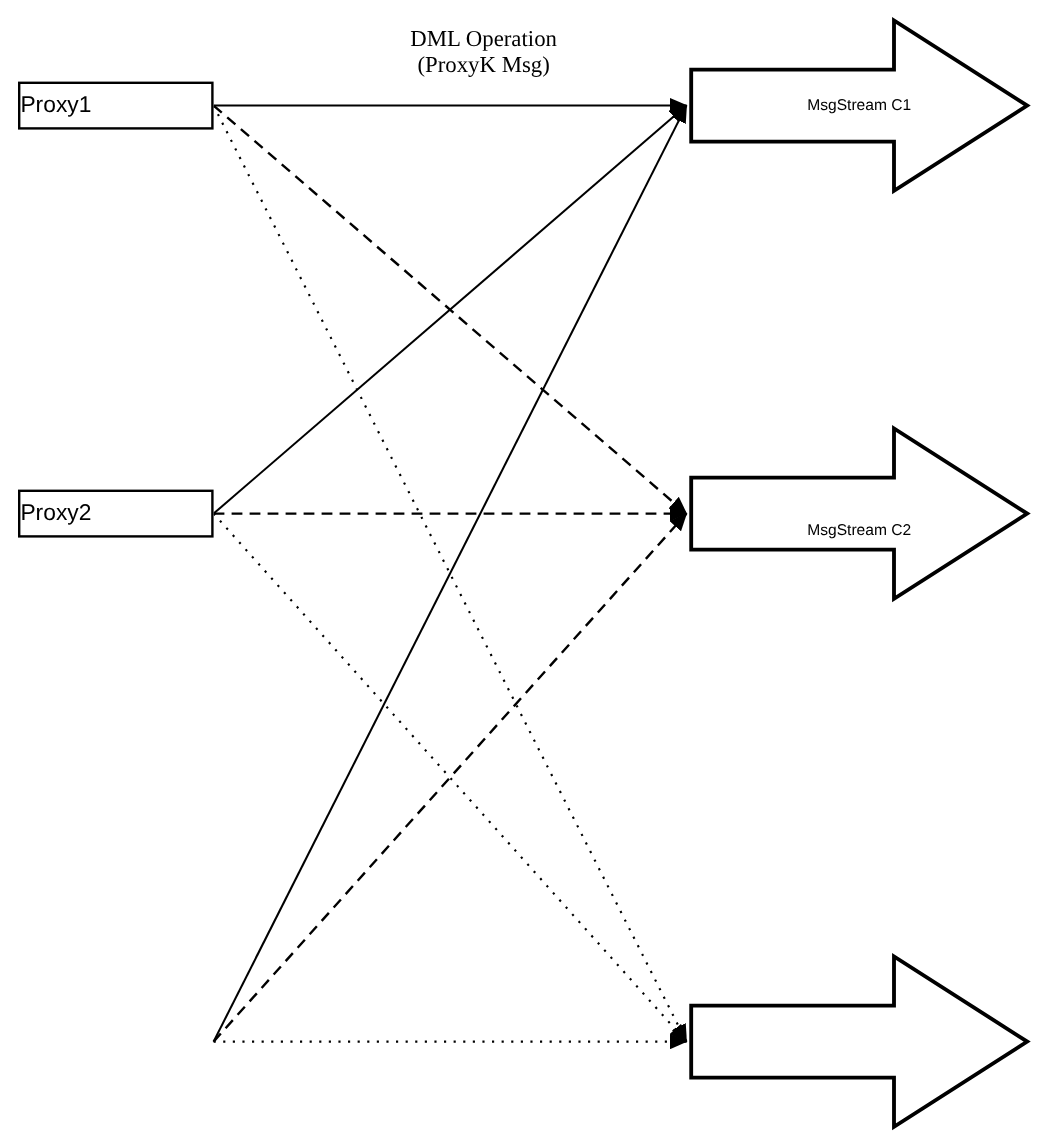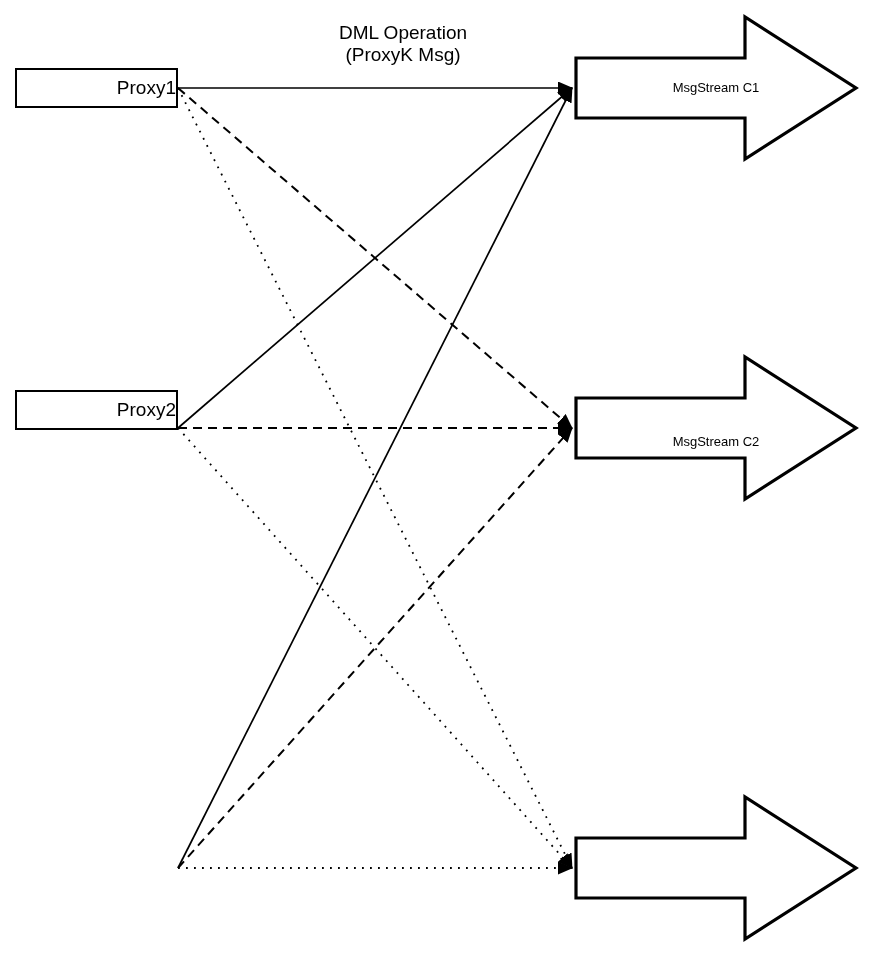--- a/index.html
+++ b/index.html
@@ -37,21 +37,21 @@
   }
   .proxy-box {
     position: absolute;
     left: 15px;
     width: 159px;
     height: 36px;
     background: #ffffff;
     border: 2px solid #000000;
     display: flex;
     align-items: center;
-    justify-content: flex-end;
+    justify-content: flex-start;
     font-size: 19px;
     color: #000000;
     z-index: 2;
   }
   .stream-label {
     position: absolute;
     left: 606px;
     width: 220px;
     height: 24px;
     line-height: 24px;
@@ -64,20 +64,21 @@
   #title-block {
     position: absolute;
     left: 298px;
     top: 22px;
     width: 210px;
     text-align: center;
     font-size: 19px;
     line-height: 22px;
     color: #000000;
     z-index: 2;
+    font-family: Liberation Serif, serif;
   }
 </style>
 </head>
 <body>
 
 <div id="stage">
 
   <svg id="diagram-svg" viewBox="0 0 875 956" xmlns="http://www.w3.org/2000/svg">
     <defs>
       <marker id="arrowhead" viewBox="0 0 15 13" markerUnits="userSpaceOnUse" markerWidth="15" markerHeight="13" refX="14" refY="6.5" orient="auto">
@@ -103,20 +104,20 @@
   </svg>
 
   <div id="title-block">
     <div>DML Operation</div>
     <div>(ProxyK Msg)</div>
   </div>
 
   <div class="proxy-box" style="top:68px">
     <span>Proxy1</span>
   </div>
-  <div class="proxy-box" style="top:390px">
+  <div class="proxy-box" style="top:408px">
     <span>Proxy2</span>
   </div>
 
   <div class="stream-label" style="top:76px">MsgStream C1</div>
   <div class="stream-label" style="top:430px">MsgStream C2</div>
 
 </div>
 
 </body></html>

